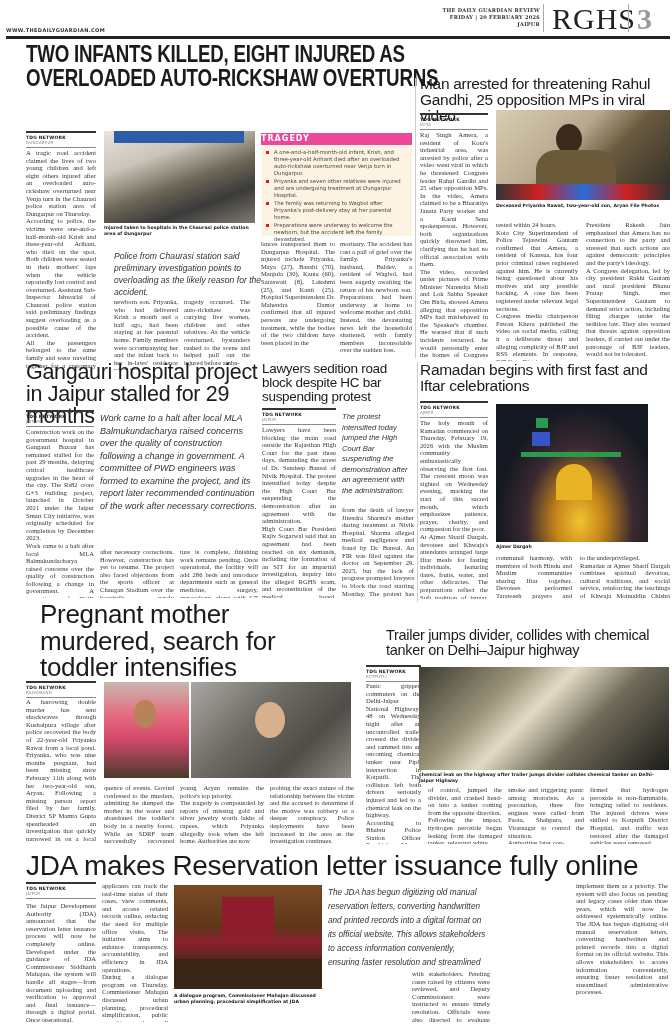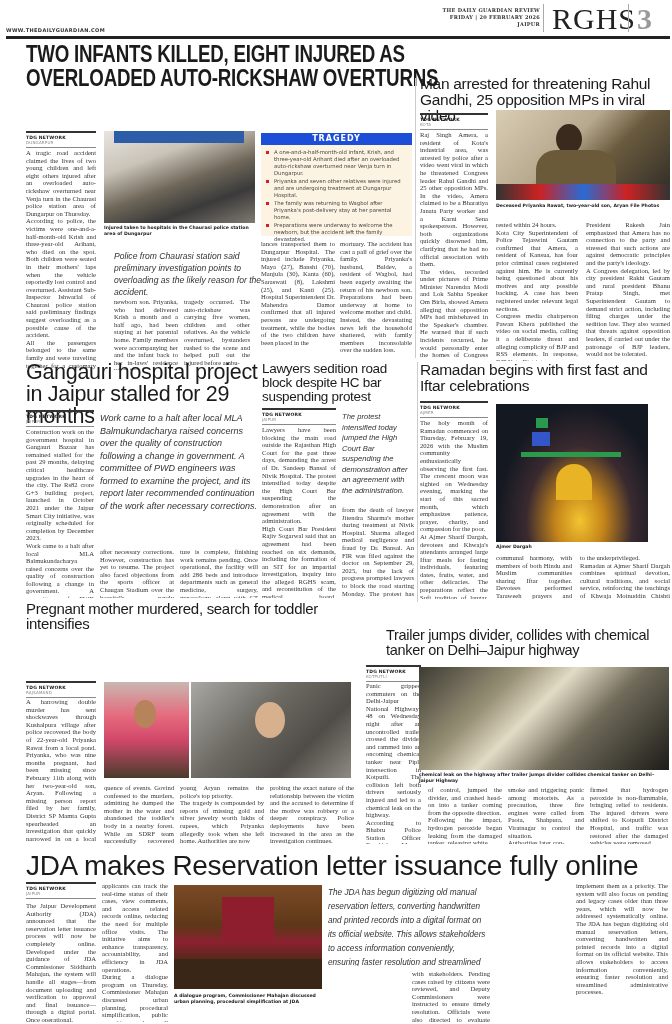--- a/index.html
+++ b/index.html
@@ -16,21 +16,21 @@
 .hl-sans{font-family:"Liberation Sans",sans-serif;font-weight:700;color:#1b1b1b;letter-spacing:-.3px;transform-origin:left top}
 .hl-serif{font-family:Liberation Sans, sans-serif;font-weight:400;color:#1b1b1b;letter-spacing:-.3px;line-height:1.02}
 .by{border-top:2px solid #333;padding-top:2px}
 .by .n{font:700 4.5px "DejaVu Sans",sans-serif;color:#222;letter-spacing:.2px}
 .by .p{font:4px "DejaVu Sans",sans-serif;color:#888;letter-spacing:.2px;border-bottom:1px solid #888;padding-bottom:2px}
 .txt{font-family:"Liberation Serif",serif;font-size:6.6px;line-height:7.6px;color:#333;text-align:justify;overflow:hidden}
 .cap{font:700 4.6px "DejaVu Sans",sans-serif;color:#222;line-height:6px}
 .pull{font-family:Liberation Sans, sans-serif;font-style:italic;color:#333;overflow:hidden}
 .photo{overflow:hidden}
 .tragedy{background:#fdf3e3}
-.tragedy .hd{background:#1d4ed8;color:#fff;font:700 8px "DejaVu Sans",sans-serif;text-align:center;letter-spacing:1px;height:12px;line-height:12px}
+.tragedy .hd{background:#ec4899;color:#fff;font:700 8px "DejaVu Sans",sans-serif;text-align:left;letter-spacing:1px;height:12px;line-height:12px}
 .tragedy ul{list-style:none;padding:4px 5px 0 5px}
 .tragedy li{font:5.3px "DejaVu Sans",sans-serif;color:#444;line-height:7px;position:relative;padding-left:8px;margin-bottom:1px}
 .tragedy li::before{content:"";position:absolute;left:0;top:2px;width:3px;height:3px;background:#d81b2c}
 .vline{width:1px;background:#ccc}
 </style>
 </head>
 <body>
 
 <div class="abs masthead-url">WWW.THEDAILYGUARDIAN.COM</div>
 <div class="abs mast-meta">
@@ -142,21 +142,21 @@
     <div style="position:absolute;left:25px;top:48px;width:100px;height:5px;background:#2a9b4c"></div>
     <div style="position:absolute;left:60px;top:60px;width:36px;height:36px;border-radius:50% 50% 0 0;background:#e8b324"></div>
   </div>
   <div class="abs cap" style="left:496px;top:544px;width:152px">Ajmer Dargah</div>
   <div class="abs txt" style="left:496px;top:554px;width:76px;height:46px">communal harmony, with members of both Hindu and Muslim communities sharing Iftar together. Devotees performed Taraweeh prayers and engaged in Quranic recitations, while charitable initiatives were organized to distribute food and essentials</div>
   <div class="abs txt" style="left:580px;top:554px;width:90px;height:46px;white-space:pre-line">to the underprivileged.
  Ramadan at Ajmer Sharif Dargah combines spiritual devotion, cultural traditions, and social service, reinforcing the teachings of Khwaja Moinuddin Chishti and promoting unity, peace, and compassion across communities.</div>
 </div>
 
 <div>
-  <div class="abs hl-serif" style="left:26px;top:601px;width:300px;font-size:15px">Pregnant mother murdered, search for toddler intensifies</div>
+  <div class="abs hl-serif" style="left:40px;top:601px;width:300px;font-size:26px">Pregnant mother murdered, search for toddler intensifies</div>
   <div class="abs by" style="left:26px;top:681px;width:70px">
     <div class="n">TDG NETWORK</div>
     <div class="p">RAJSAMAND</div>
   </div>
   <div class="abs txt" style="left:26px;top:698px;width:70px;height:146px;white-space:pre-line">A harrowing double murder has sent shockwaves through Kushalpura village after police recovered the body of 22-year-old Priyanka Rawat from a local pond. Priyanka, who was nine months pregnant, had been missing since February 11th along with her two-year-old son, Aryan. Following a missing person report filed by her family, District SP Mamta Gupta spearheaded an investigation that quickly narrowed in on a local man, Govind Singh.
  Interrogation of the suspect revealed a grim se-</div>
   <div class="abs photo" style="left:104px;top:682px;width:85px;height:96px;background:linear-gradient(180deg,#c9b7b0 0%,#e56b7d 35%,#d2486a 60%,#4a3b2c 100%)">
     <div style="position:absolute;left:30px;top:18px;width:22px;height:28px;border-radius:50%;background:#b7835a"></div>
   </div>
   <div class="abs photo" style="left:191px;top:682px;width:160px;height:96px;background:linear-gradient(135deg,#a9a8a4 0%,#6c6a63 40%,#504d48 70%,#8e8b84 100%)">

